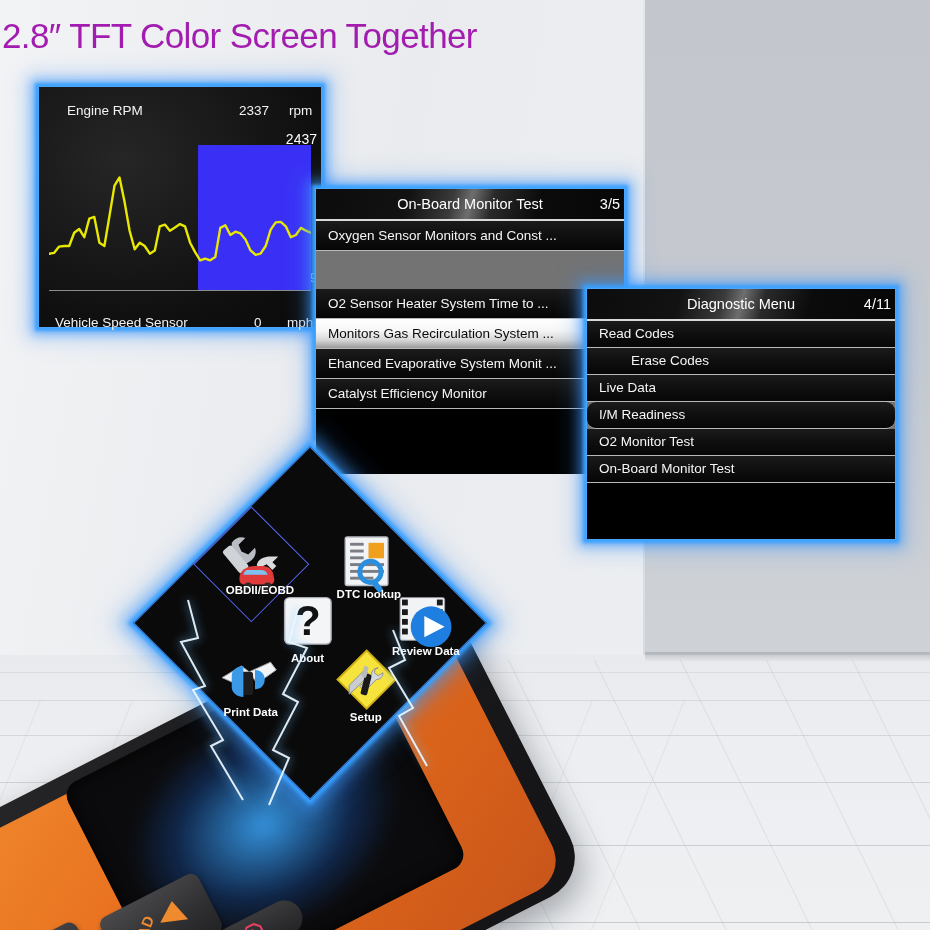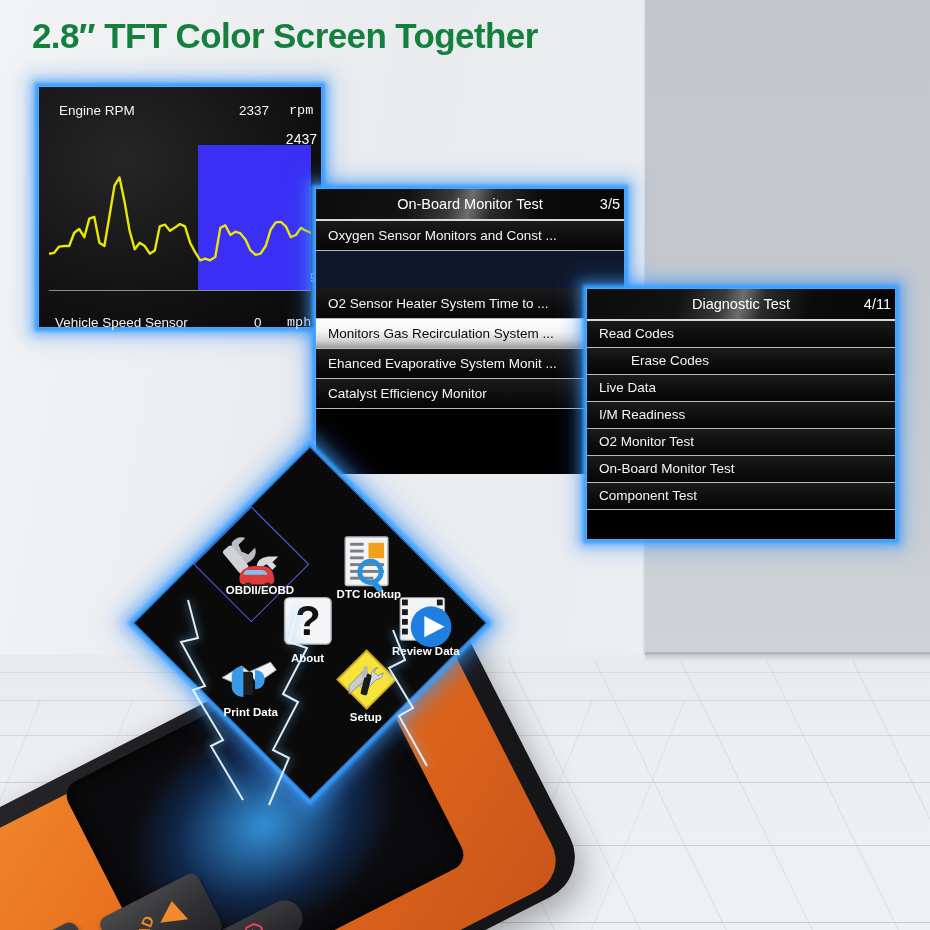--- a/index.html
+++ b/index.html
@@ -19,54 +19,54 @@
   .bg-wall-edge{position:absolute;left:643px;top:0;width:2px;height:660px;
     background:linear-gradient(180deg,#e4e6e9,#d8dbe0);}
   .bg-floor{position:absolute;left:0;top:655px;width:930px;height:275px;
     background:linear-gradient(180deg,#e8eaed 0%,#eceef1 30%,#eef0f2 100%);}
   .bg-floor-shadowline{position:absolute;left:645px;top:652px;width:285px;height:10px;
     background:linear-gradient(180deg,rgba(150,156,165,.55),rgba(150,156,165,0));}
   .tile{position:absolute;background:rgba(150,157,166,.55);height:1px;transform-origin:0 0;}
   .tile-v{position:absolute;background:rgba(150,157,166,.45);width:1px;transform-origin:0 0;}
 
   
-  .title{position:absolute;left:32px;top:16px;font-size:35px;font-weight:bold;
-    color:#15803d;letter-spacing:-0.6px;white-space:nowrap;
+  .title{position:absolute;left:2px;top:16px;font-size:35px;font-weight:normal;
+    color:#a21caf;letter-spacing:-0.6px;white-space:nowrap;
     font-family:"Liberation Sans","DejaVu Sans",sans-serif;}
 
   
   .panel{position:absolute;background:#000;
     box-shadow:0 0 3px 3px rgba(56,160,255,.95),
                0 0 10px 7px rgba(60,150,250,.55),
                0 0 20px 12px rgba(70,150,250,.25);
     border:1px solid #4aa6ff;}
 
   
   #graph-screen{left:38px;top:86px;width:282px;height:240px;
     background:radial-gradient(120% 120% at 30% 30%,#262626 0%,#101010 55%,#050505 100%);}
   .g-row{position:absolute;left:0;width:100%;color:#f2f2f2;font-size:13.5px;}
   .g-label{position:absolute;}
   .g-val{position:absolute;}
-  .g-unit{position:absolute;font-family:Liberation Mono, monospace;}
+  .g-unit{position:absolute;}
   .g-topline{top:16px;}
   .g-botline{bottom:12px;}
   .g-sep{position:absolute;left:10px;right:10px;height:1px;background:#8d8d8d;bottom:36px;}
   .g-max{position:absolute;right:4px;top:44px;color:#fff;font-size:14px;}
   .g-min{position:absolute;right:4px;bottom:42px;color:#fff;font-size:13px;}
   .g-plot{position:absolute;left:10px;right:10px;top:58px;bottom:37px;overflow:hidden;}
   .g-highlight{position:absolute;top:0;bottom:0;background:#3a30f5;}
 
   
   .menu-header{position:relative;height:30px;color:#fff;font-size:14.5px;
     background:linear-gradient(105deg,#0c0c0c 0%,#121212 30%,#3a3a3a 44%,#6e6e6e 50%,#2a2a2a 57%,#0b0b0b 72%,#070707 100%);
     display:flex;align-items:center;justify-content:center;}
   .menu-header .mh-title{position:absolute;left:0;right:0;text-align:center;}
   .menu-header .mh-count{position:absolute;right:4px;}
   .menu-sep{height:2px;background:#d9d9d9;}
-  .menu-list{background:#0f172a;}
+  .menu-list{background:#737373;}
   .menu-item{height:26px;line-height:26px;padding-left:12px;color:#f5f5f5;font-size:13.5px;
     background:linear-gradient(180deg,#1b1b1b 0%,#101010 45%,#060606 100%);
     border-bottom:1px solid #b9b9b9;white-space:nowrap;overflow:hidden;}
   .menu-item.sel{color:#0a0a0a;
     background:linear-gradient(180deg,#ffffff 0%,#f6f6f6 40%,#d8d8d8 72%,#9b9b9b 100%);}
   .menu-filler{background:#000;}
 
   #obm-panel{left:315px;top:188px;width:308px;height:248px;}
   #diag-panel{left:586px;top:288px;width:308px;height:250px;}
   #diag-panel .menu-item{height:26px;line-height:26px;}
@@ -142,21 +142,21 @@
       <div class="tile-v" style="left: 408px; top: 700px; height: 300px; transform: skewX(-22deg); opacity: 0.32;"></div>
       <div class="tile-v" style="left: 500px; top: 700px; height: 300px; transform: skewX(-22deg); opacity: 0.32;"></div>
       <div class="tile-v" style="left: 592px; top: 700px; height: 300px; transform: skewX(-22deg); opacity: 0.32;"></div>
       <div class="tile-v" style="left: 684px; top: 700px; height: 300px; transform: skewX(-22deg); opacity: 0.32;"></div>
     </div>
 
   <div class="title">2.8″ TFT Color Screen Together</div>
 
   <div class="panel" id="graph-screen">
     <div class="g-row g-topline">
-      <span class="g-label" style="left:20px;">Engine RPM</span>
+      <span class="g-label" style="left:28px;">Engine RPM</span>
       <span class="g-val" style="left:200px;">2337</span>
       <span class="g-unit" style="left:250px;">rpm</span>
     </div>
 
     <div class="g-max">2437</div>
     <div class="g-min">9</div>
 
     <div class="g-plot">
       <div class="g-highlight" id="g-highlight" style="left: 57%; width: 43%; background: rgb(58, 48, 245);"></div>
       <svg id="rpm-svg" width="262" height="145" viewBox="0 0 262 145" preserveAspectRatio="none" style="position:absolute;left:0;top:0;">
@@ -183,32 +183,31 @@
         <div class="menu-item" style="height: 29px; line-height: 29px; margin-top: 38px;"><span>O2 Sensor Heater System Time to ...</span></div>
         <div class="menu-item sel" style="height: 29px; line-height: 29px;"><span>Monitors Gas Recirculation System ...</span></div>
         <div class="menu-item" style="height: 29px; line-height: 29px;"><span>Ehanced Evaporative System Monit ...</span></div>
         <div class="menu-item" style="height: 29px; line-height: 29px;"><span>Catalyst Efficiency Monitor</span></div>
       </div>
     <div class="menu-filler" id="obm-filler" style="height: 65px;"></div>
   </div>
 
   <div class="panel" id="diag-panel">
     <div class="menu-header">
-      <span class="mh-title">Diagnostic Test</span>
+      <span class="mh-title">Diagnostic Menu</span>
       <span class="mh-count">4/11</span>
     </div>
     <div class="menu-sep"></div>
     <div class="menu-list" id="diag-list">
         <div class="menu-item" style="height: 26px; line-height: 26px;"><span>Read Codes</span></div>
         <div class="menu-item" style="height: 26px; line-height: 26px; padding-left: 44px;"><span>Erase Codes</span></div>
         <div class="menu-item" style="height: 26px; line-height: 26px;"><span>Live Data</span></div>
-        <div class="menu-item" style="height: 26px; line-height: 26px;"><span>I/M Readiness</span></div>
+        <div class="menu-item" style="height: 26px; line-height: 26px; border-radius: 9px;"><span>I/M Readiness</span></div>
         <div class="menu-item" style="height: 26px; line-height: 26px;"><span>O2 Monitor Test</span></div>
         <div class="menu-item" style="height: 26px; line-height: 26px;"><span>On-Board Monitor Test</span></div>
-        <div class="menu-item" style="height: 26px; line-height: 26px;"><span>Component Test</span></div>
       </div>
   </div>
 
   <div id="device-body">
     <div class="dev-shell"></div>
     <div class="dev-face"></div>
     <div class="dev-lcd"></div>
     <div class="dev-lcd-glow"></div>
 
     <div class="led-strip">

